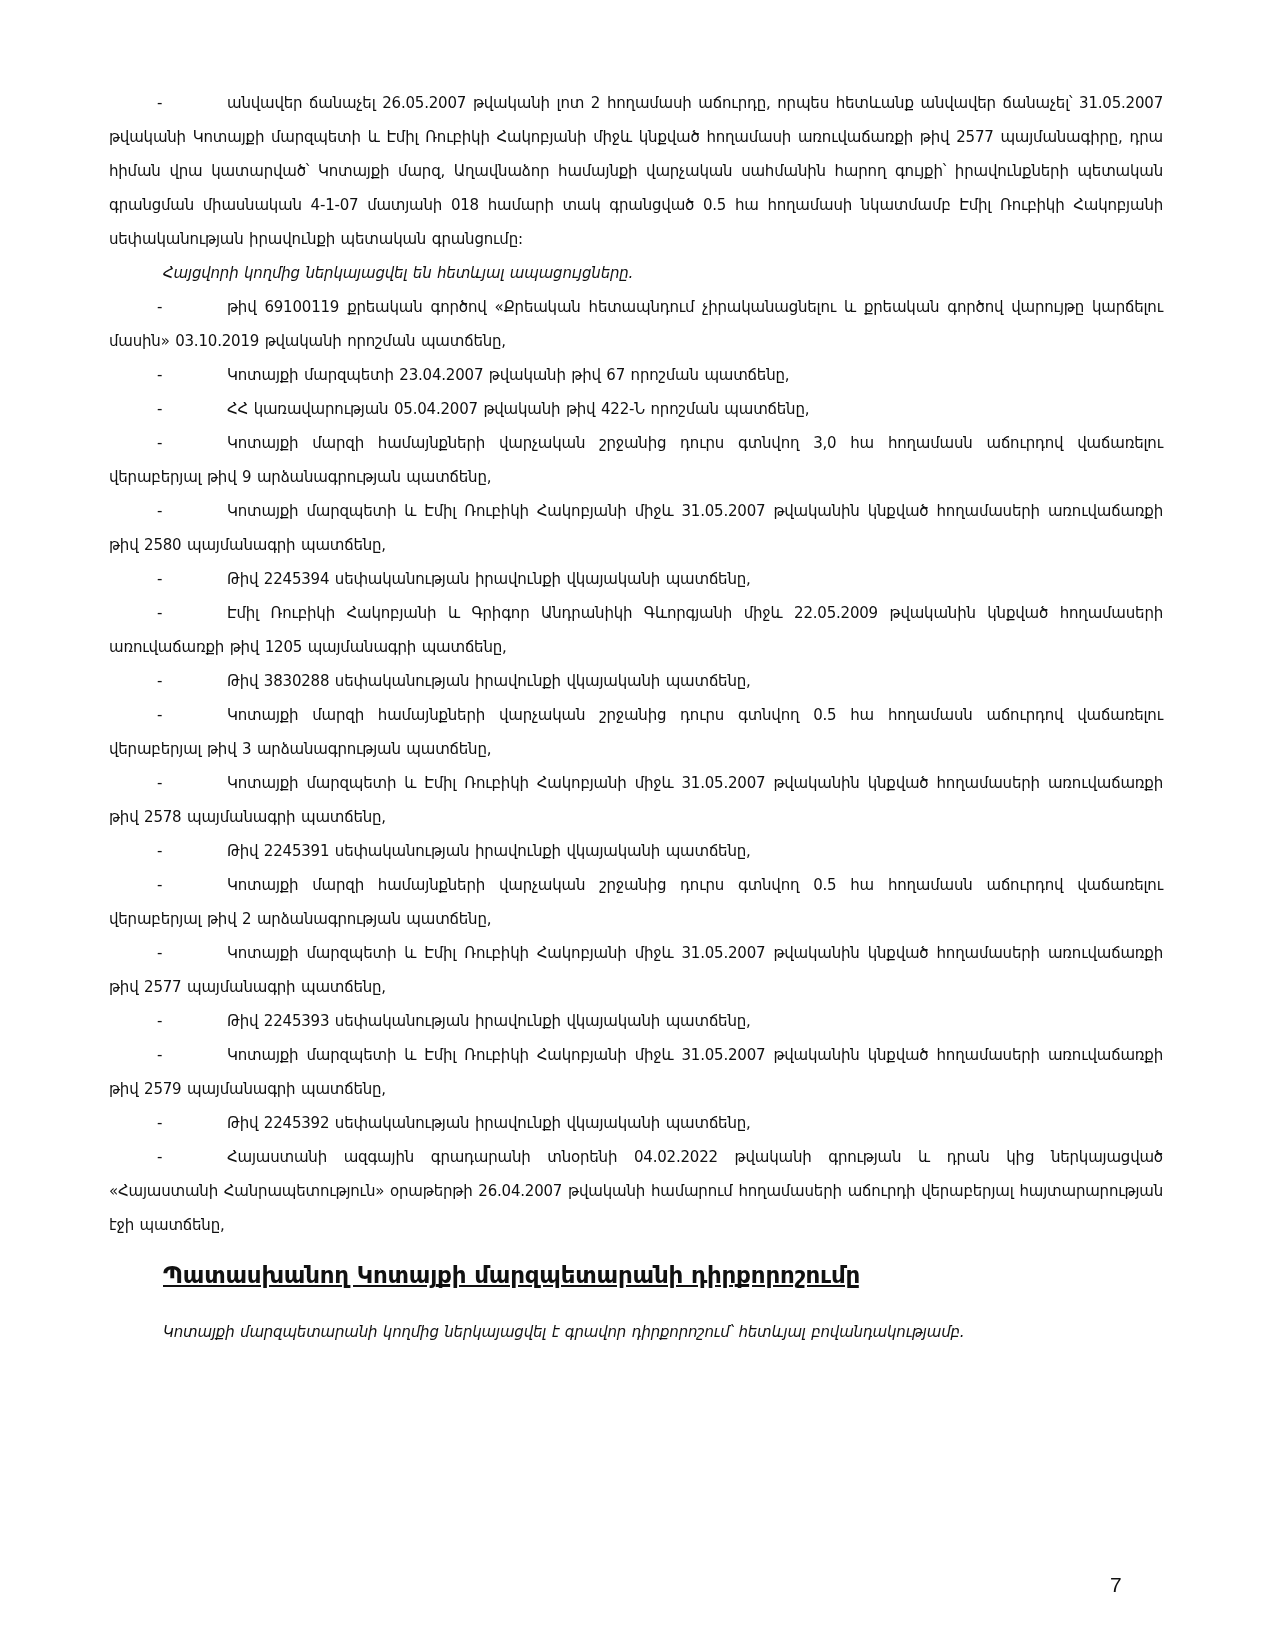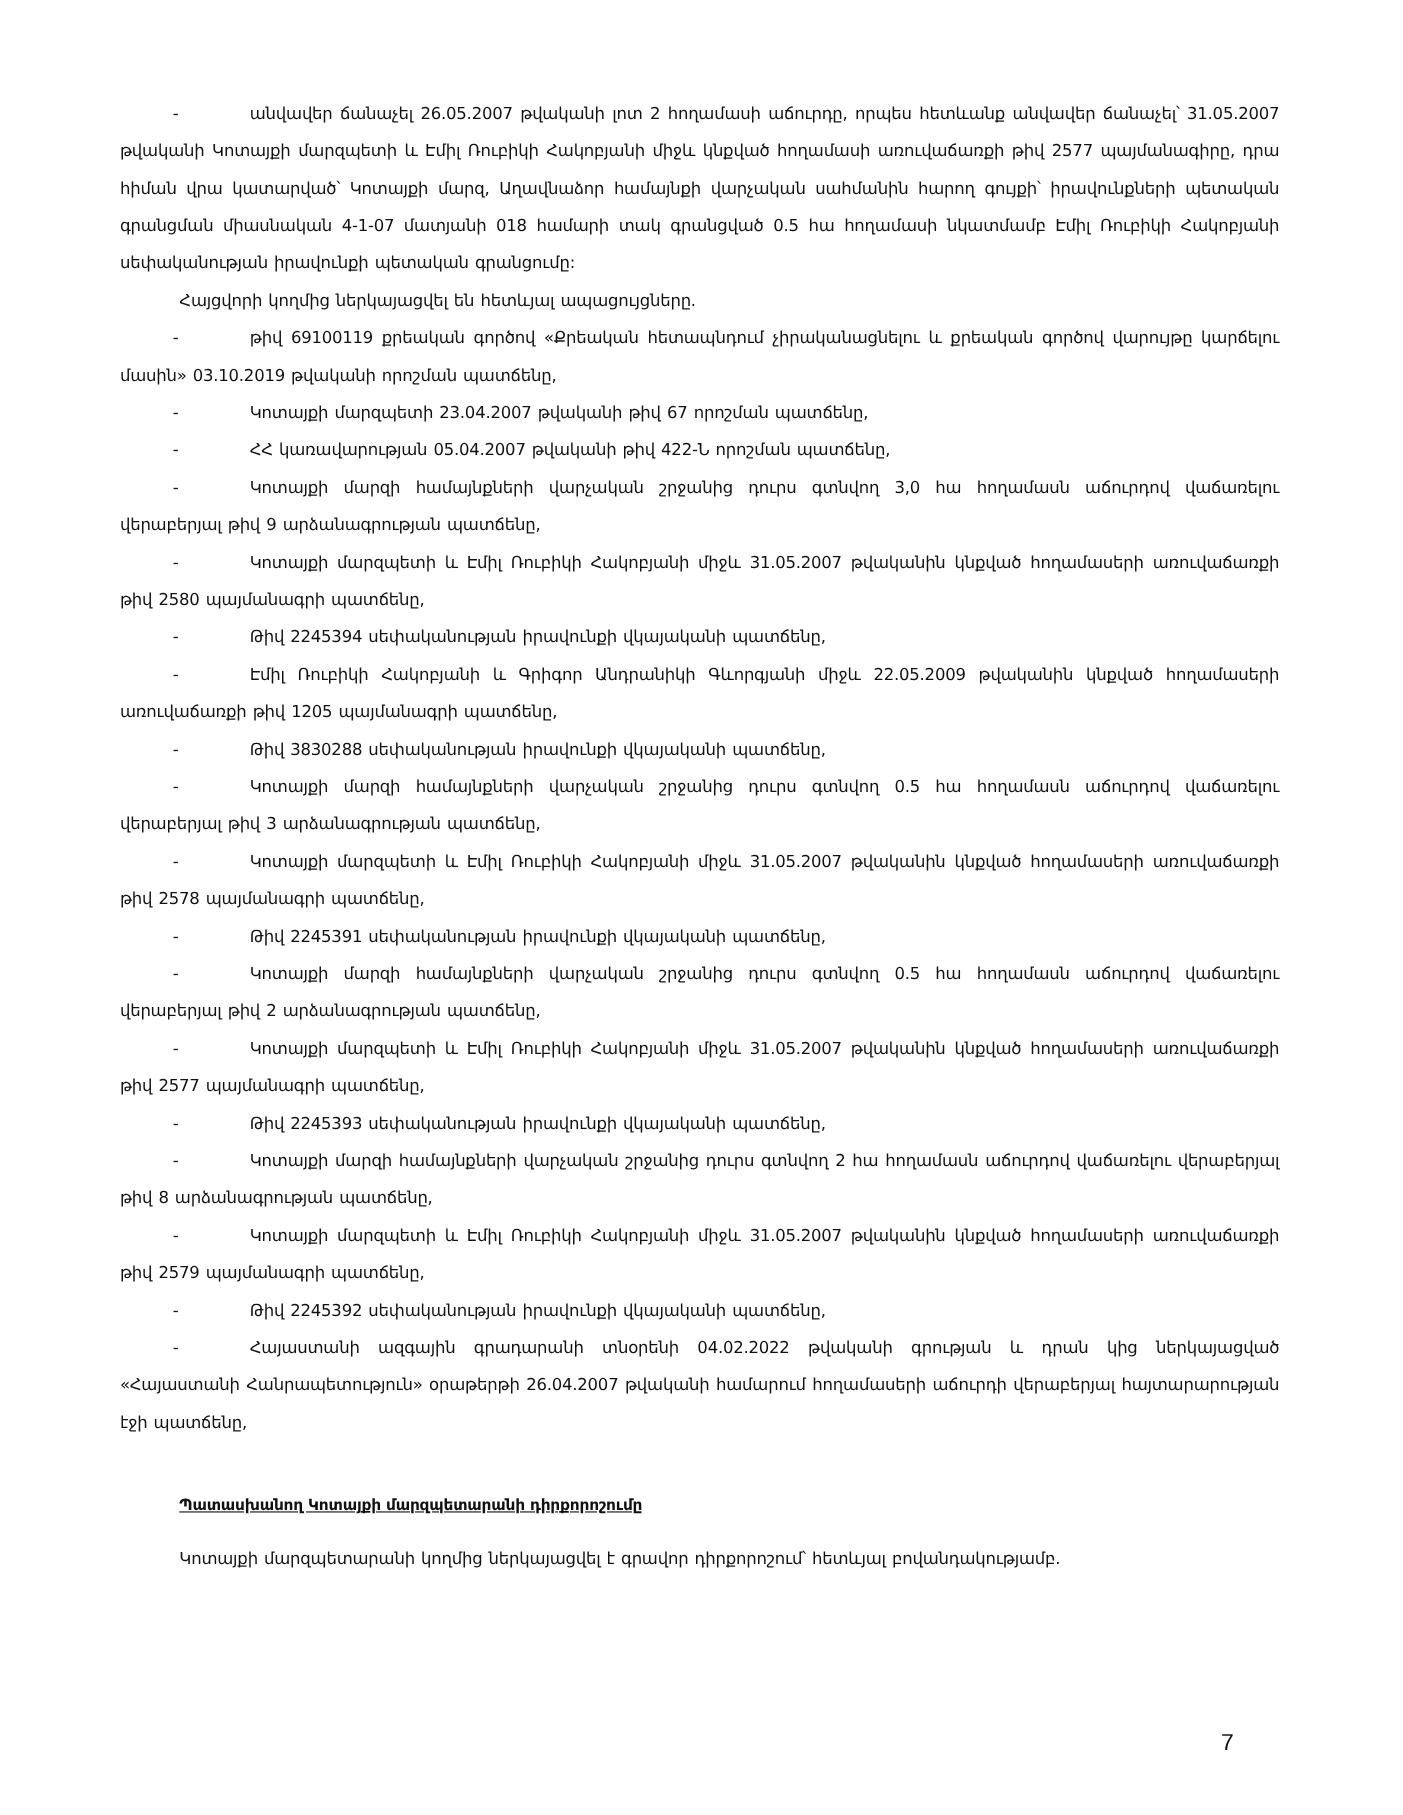--- a/index.html
+++ b/index.html
@@ -29,24 +29,25 @@
     .item {
       text-indent: 48px;
     }
     .item .dash {
       display: inline-block;
       width: 70px;
       text-indent: 0;
     }
     .indent {
       text-indent: 54px;
+      font-style: italic;
     }
     .heading {
-      margin-top: 42px;
-      font-size: 14px;
+      margin-top: 16px;
+      font-size: 23px;
       line-height: 34px;
       font-weight: bold;
       text-decoration: underline;
       text-indent: 54px;
       letter-spacing: -0.2px;
     }
     .page-number {
       position: absolute;
       left: 1110px;
       top: 1573px;
@@ -69,21 +70,20 @@
       <p class="para item"><span class="dash">-</span><span>Կոտայքի մարզպետի և Էմիլ Ռուբիկի Հակոբյանի միջև 31.05.2007 թվականին կնքված հողամասերի առուվաճառքի թիվ 2580 պայմանագրի պատճենը,</span></p>
       <p class="para item"><span class="dash">-</span><span>Թիվ 2245394 սեփականության իրավունքի վկայականի պատճենը,</span></p>
       <p class="para item"><span class="dash">-</span><span>Էմիլ Ռուբիկի Հակոբյանի և Գրիգոր Անդրանիկի Գևորգյանի միջև 22.05.2009 թվականին կնքված հողամասերի առուվաճառքի թիվ 1205 պայմանագրի պատճենը,</span></p>
       <p class="para item"><span class="dash">-</span><span>Թիվ 3830288 սեփականության իրավունքի վկայականի պատճենը,</span></p>
       <p class="para item"><span class="dash">-</span><span>Կոտայքի մարզի համայնքների վարչական շրջանից դուրս գտնվող 0.5 հա հողամասն աճուրդով վաճառելու վերաբերյալ թիվ 3 արձանագրության պատճենը,</span></p>
       <p class="para item"><span class="dash">-</span><span>Կոտայքի մարզպետի և Էմիլ Ռուբիկի Հակոբյանի միջև 31.05.2007 թվականին կնքված հողամասերի առուվաճառքի թիվ 2578 պայմանագրի պատճենը,</span></p>
       <p class="para item"><span class="dash">-</span><span>Թիվ 2245391 սեփականության իրավունքի վկայականի պատճենը,</span></p>
       <p class="para item"><span class="dash">-</span><span>Կոտայքի մարզի համայնքների վարչական շրջանից դուրս գտնվող 0.5 հա հողամասն աճուրդով վաճառելու վերաբերյալ թիվ 2 արձանագրության պատճենը,</span></p>
       <p class="para item"><span class="dash">-</span><span>Կոտայքի մարզպետի և Էմիլ Ռուբիկի Հակոբյանի միջև 31.05.2007 թվականին կնքված հողամասերի առուվաճառքի թիվ 2577 պայմանագրի պատճենը,</span></p>
       <p class="para item"><span class="dash">-</span><span>Թիվ 2245393 սեփականության իրավունքի վկայականի պատճենը,</span></p>
-      <p class="para item"><span class="dash">-</span><span>Կոտայքի մարզի համայնքների վարչական շրջանից դուրս գտնվող 2 հա հողամասն աճուրդով վաճառելու վերաբերյալ թիվ 8 արձանագրության պատճենը,</span></p>
       <p class="para item"><span class="dash">-</span><span>Կոտայքի մարզպետի և Էմիլ Ռուբիկի Հակոբյանի միջև 31.05.2007 թվականին կնքված հողամասերի առուվաճառքի թիվ 2579 պայմանագրի պատճենը,</span></p>
       <p class="para item"><span class="dash">-</span><span>Թիվ 2245392 սեփականության իրավունքի վկայականի պատճենը,</span></p>
       <p class="para item"><span class="dash">-</span><span>Հայաստանի ազգային գրադարանի տնօրենի 04.02.2022 թվականի գրության և դրան կից ներկայացված «Հայաստանի Հանրապետություն» օրաթերթի 26.04.2007 թվականի համարում հողամասերի աճուրդի վերաբերյալ հայտարարության էջի պատճենը,</span></p>
     </div>
   <p class="heading">Պատասխանող Կոտայքի մարզպետարանի դիրքորոշումը</p>
   <p class="para indent">Կոտայքի մարզպետարանի կողմից ներկայացվել է գրավոր դիրքորոշում՝ հետևյալ բովանդակությամբ.</p>
 </div>
 
 <div class="page-number">7</div>
 

